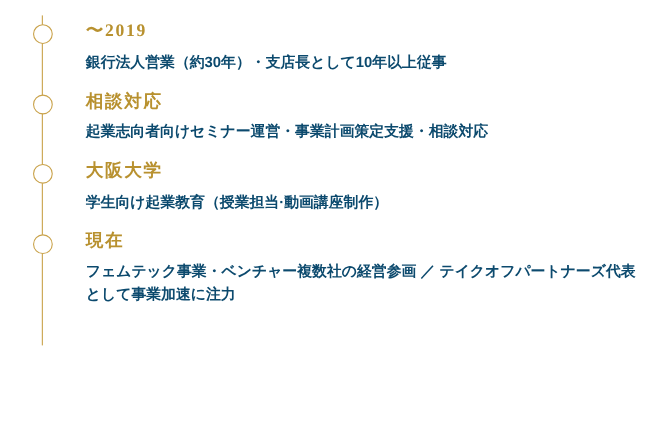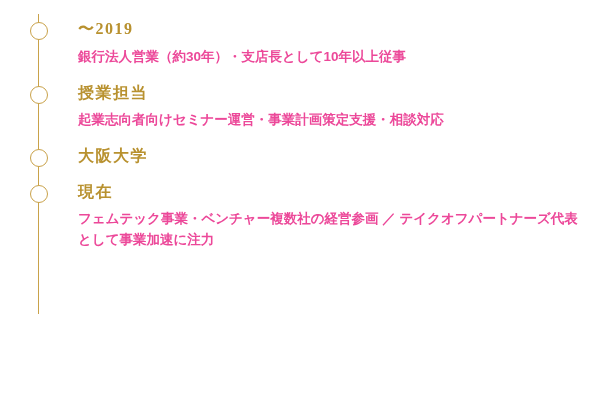--- a/index.html
+++ b/index.html
@@ -67,21 +67,21 @@
     color: #b8912f;
     font-size: 16px;
     font-weight: 700;
     letter-spacing: 1.5px;
     line-height: 1.35;
     margin: 0 0 7px 0;
   }
 
   .event-desc {
     font-family: "Liberation Sans", sans-serif;
-    color: #ec4899;
+    color: #0c4a6e;
     font-size: 13.5px;
     font-weight: 700;
     line-height: 1.55;
     margin: 0;
     max-width: 500px;
   }
 </style>
 </head>
 <body>
 
@@ -92,27 +92,28 @@
 
     <li class="event">
       <span class="marker"></span>
       <p class="event-title">〜2019</p>
       <p class="event-desc">銀行法人営業（約30年）・支店長として10年以上従事</p>
     </li>
 
 
     <li class="event">
       <span class="marker"></span>
-      <p class="event-title">授業担当</p>
+      <p class="event-title">相談対応</p>
       <p class="event-desc">起業志向者向けセミナー運営・事業計画策定支援・相談対応</p>
     </li>
 
     <li class="event">
       <span class="marker"></span>
       <p class="event-title">大阪大学</p>
+      <p class="event-desc">学生向け起業教育（授業担当·動画講座制作）</p>
     </li>
 
     <li class="event">
       <span class="marker"></span>
       <p class="event-title">現在</p>
       <p class="event-desc">フェムテック事業・ベンチャー複数社の経営参画 ／ テイクオフパートナーズ代表として事業加速に注力</p>
     </li>
 
   </ul>
 </div>

